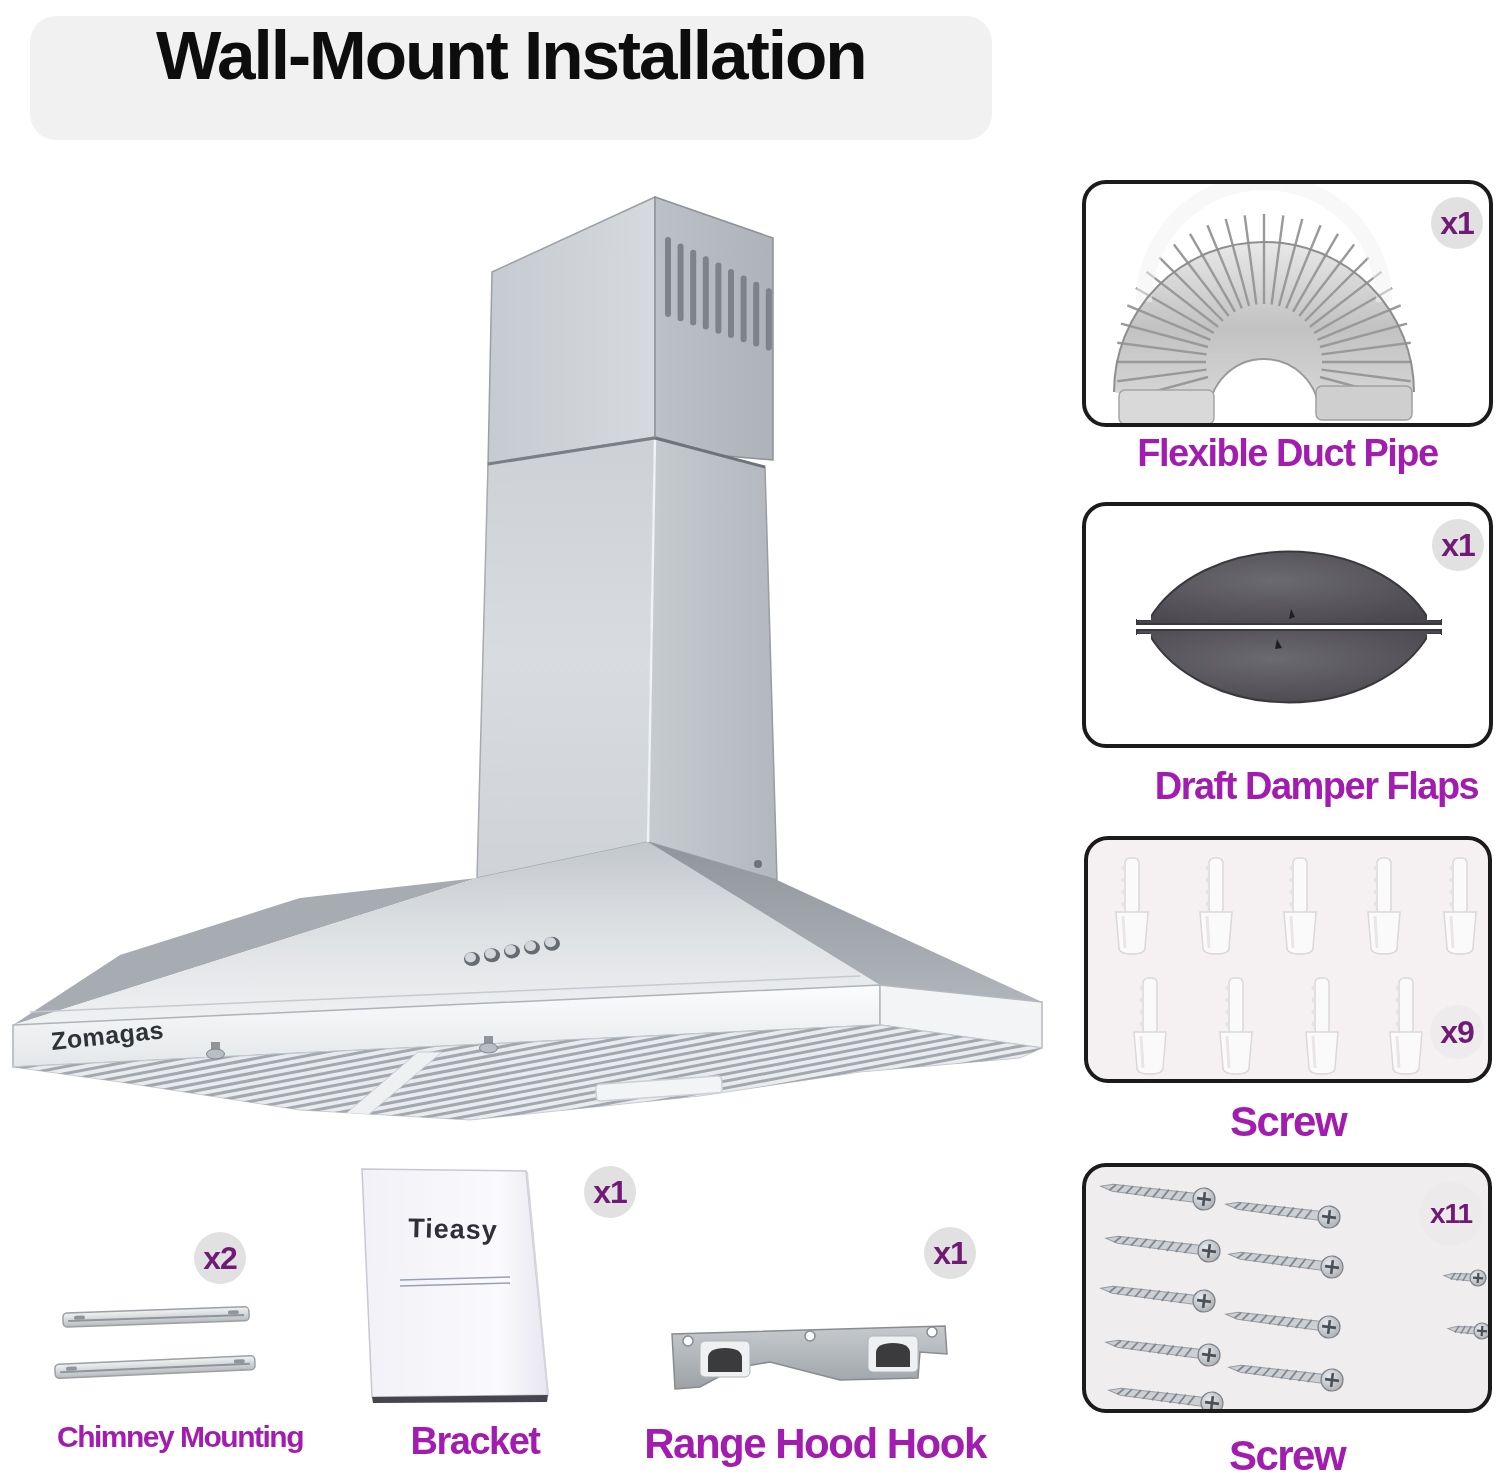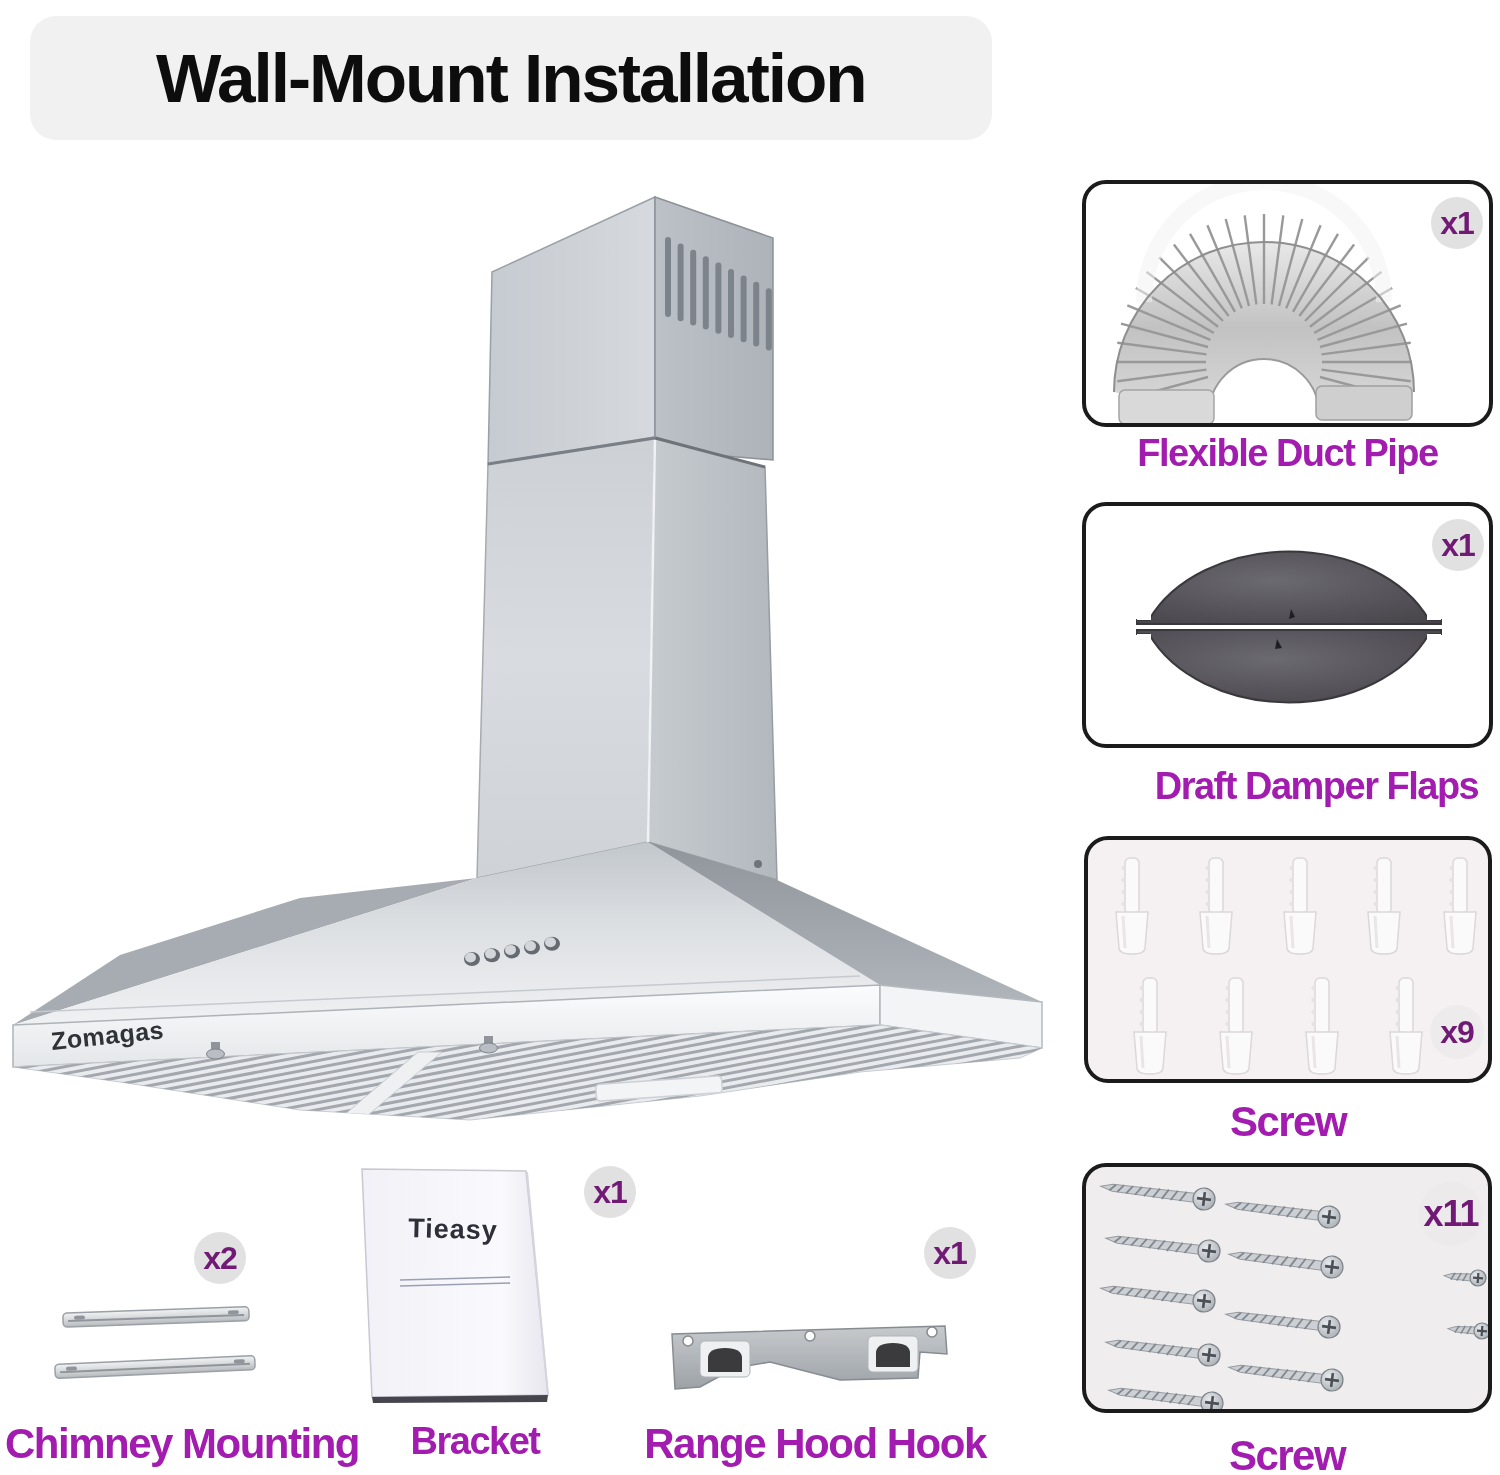--- a/index.html
+++ b/index.html
@@ -1,19 +1,19 @@
 <!DOCTYPE html>
 <html><head>
 <meta charset="utf-8">
 <style>
   html,body{margin:0;padding:0;background:#ffffff;}
   #page{position:relative;width:1500px;height:1475px;background:#ffffff;overflow:hidden;
         font-family:"Liberation Sans",sans-serif;}
   .title-box{position:absolute;left:30px;top:16px;width:962px;height:124px;background:#f1f1f1;
-        border-radius:26px;display:flex;align-items:center;justify-content:center;}
+        border-radius:26px;display:flex;justify-content:center;}
   .title-text{font-size:68px;font-weight:800;letter-spacing:-2px;color:#0d0d0d;white-space:nowrap;
         transform:scaleX(1.02);}
   .part-box{position:absolute;border:4px solid #1b1b1b;border-radius:24px;background:#ffffff;box-sizing:border-box;}
   .label{position:absolute;font-weight:800;letter-spacing:-1.5px;color:#a21caf;text-align:center;white-space:nowrap;}
   .badge{position:absolute;border-radius:50%;background:#e2e1e1;display:flex;align-items:center;
         justify-content:center;font-weight:800;color:#701a75;letter-spacing:-1px;}
   svg{display:block;}
   .fill-svg{position:absolute;left:0;top:0;}
 </style>
 </head>
@@ -310,21 +310,21 @@
           <use href="#screwL" transform="translate(126,236) rotate(7)"></use>
           <use href="#screwL" transform="translate(243,50) rotate(7)"></use>
           <use href="#screwL" transform="translate(246,100) rotate(7)"></use>
           <use href="#screwL" transform="translate(243,160) rotate(7)"></use>
           <use href="#screwL" transform="translate(246,213) rotate(7)"></use>
           <use href="#screwS" transform="translate(392,111) rotate(4)"></use>
           <use href="#screwS" transform="translate(396,164) rotate(4)"></use>
         </g>
     </svg>
   </div>
-  <div class="badge" style="left:1419px;top:1182px;width:64px;height:64px;font-size:36px;background:#eceaea;">x11</div>
+  <div class="badge" style="left:1419px;top:1182px;width:64px;height:64px;font-size:28px;background:#eceaea;">x11</div>
   <div class="label" style="left:1082px;top:1432px;width:410px;font-size:42px;">Screw</div>
 
   <svg class="fill-svg" style="left:30px;top:1290px;" width="300" height="110" viewBox="0 0 300 110">
     <defs>
       <linearGradient id="gStrip" x1="0" y1="0" x2="0" y2="1">
         <stop offset="0" stop-color="#f0f2f3"></stop>
           <stop offset="0.5" stop-color="#d6d9db"></stop>
           <stop offset="1" stop-color="#b6babd"></stop>
       </linearGradient>
     </defs>
@@ -335,21 +335,21 @@
       <rect x="198" y="23" width="11" height="4" rx="2" fill="#8f959b"></rect>
     </g>
     <g transform="rotate(-2.5 125 77)">
       <rect x="25" y="70" width="200" height="14" rx="4" fill="url(#gStrip)" stroke="#9aa0a5" stroke-width="1.5"></rect>
       <line x1="30" y1="78" x2="220" y2="78" stroke="#8f959a" stroke-width="2"></line>
       <rect x="36" y="73" width="11" height="4" rx="2" fill="#8f959b"></rect>
       <rect x="204" y="73" width="11" height="4" rx="2" fill="#8f959b"></rect>
     </g>
   </svg>
   <div class="badge" style="left:194px;top:1232px;width:52px;height:52px;font-size:32px;">x2</div>
-  <div class="label" style="left:5px;top:1420px;width:350px;font-size:42px;">Chimney Mounting</div>
+  <div class="label" style="left:5px;top:1420px;width:350px;font-size:30px;">Chimney Mounting</div>
 
   <svg class="fill-svg" style="left:350px;top:1155px;" width="220" height="260" viewBox="0 0 220 260">
     <defs>
       <linearGradient id="gBook" x1="0" y1="0" x2="1" y2="0">
         <stop offset="0" stop-color="#f2f1f7"></stop>
           <stop offset="0.75" stop-color="#faf9fd"></stop>
           <stop offset="1" stop-color="#e8e7ef"></stop>
       </linearGradient>
     </defs>
     <polygon points="12,14 176,16 198,240 22,242" fill="url(#gBook)" stroke="#c9c8d2" stroke-width="1.5"></polygon>

